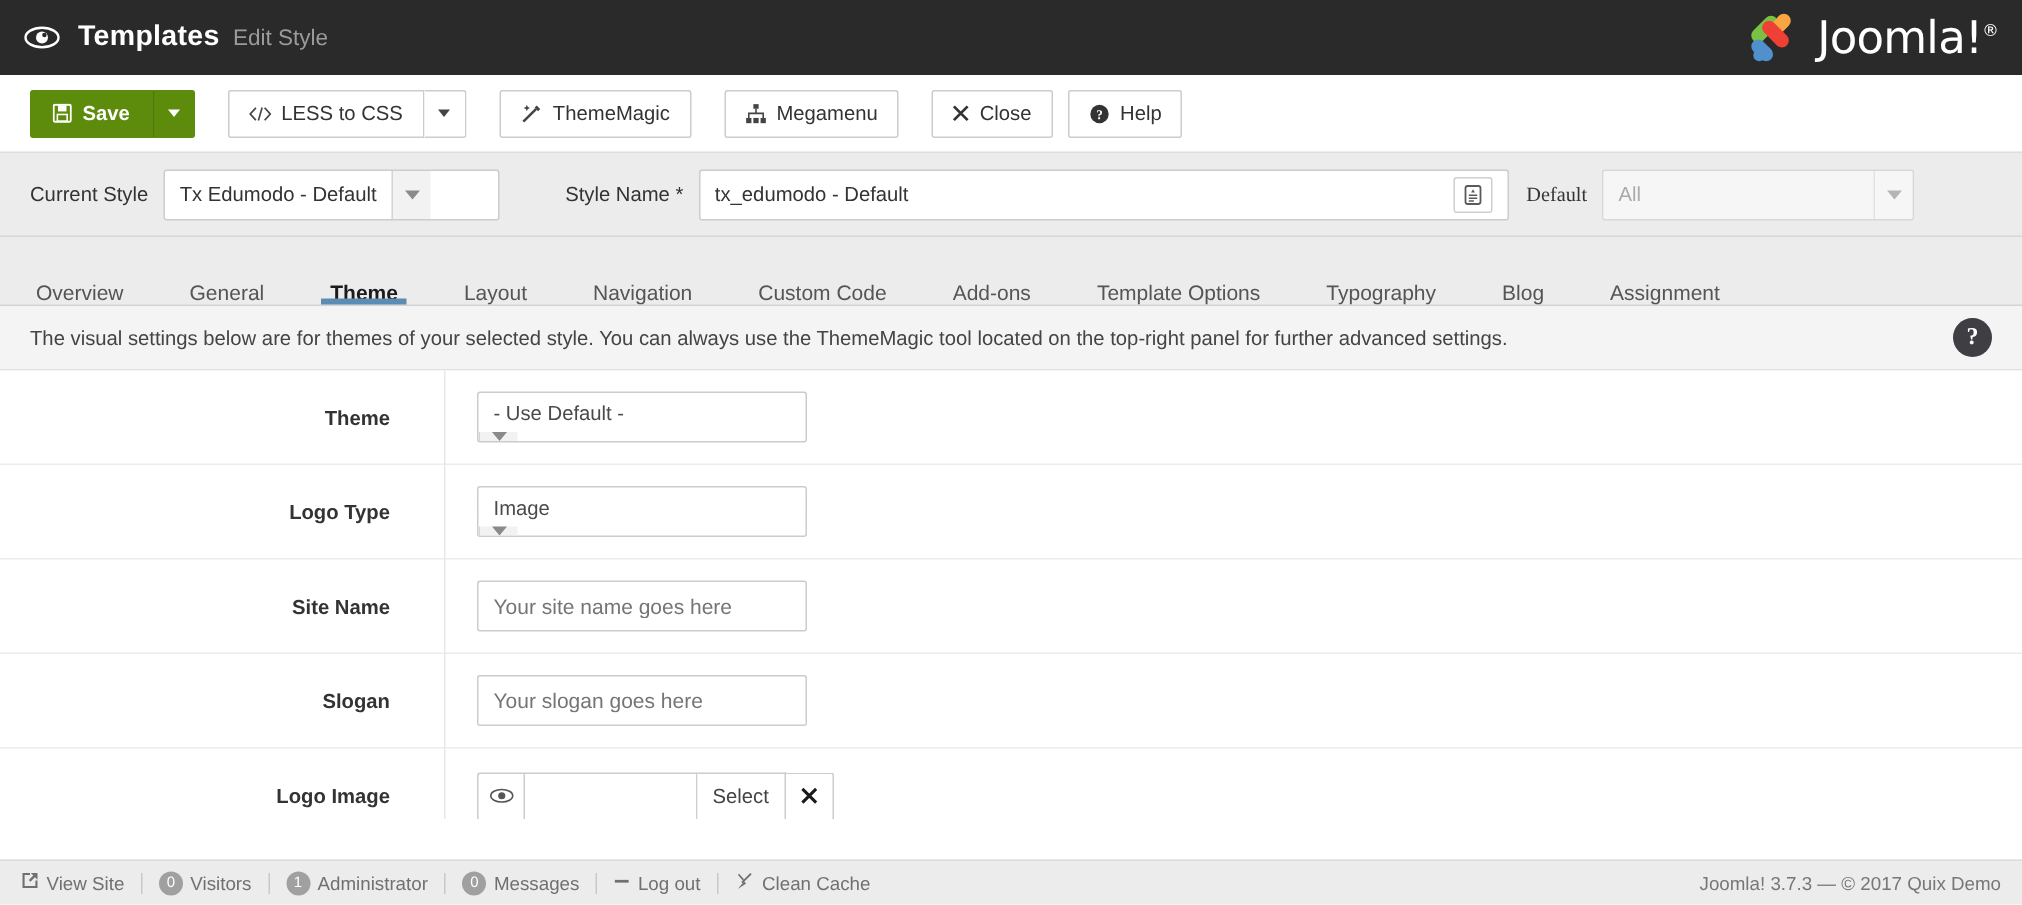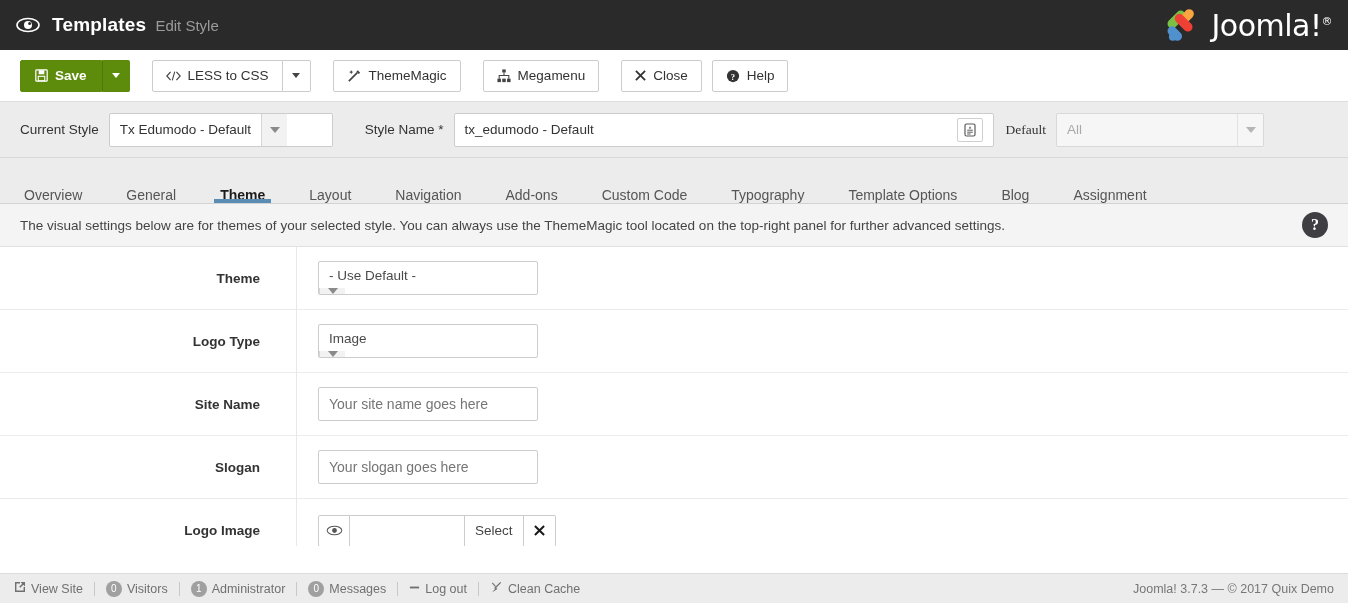--- a/index.html
+++ b/index.html
@@ -477,21 +477,21 @@
 
 <div class="stylebar">
   <span class="sb-label">Current Style</span>
   <div class="sel-wrap" style="width:224px;">
     <span class="sel-text">Tx Edumodo - Default</span>
     <span class="sel-arrow">
         <i class="arrow-dn"></i>
       </span>
   </div>
 
-  <span class="sb-label" style="margin-left:32px;">Style Name *</span>
+  <span class="sb-label" style="margin-left:44px;">Style Name *</span>
   <div class="txt-field" style="width:540px;">
     <span class="val">tx_edumodo - Default</span>
     <span class="field-btn">
       <svg width="12" height="14" viewBox="0 0 12 14">
         <rect x="1" y="1" width="10" height="12" rx="1.5" fill="none" stroke="#5a5a5a" stroke-width="1.2"></rect>
         <path d="M6 3.2 L7.3 5.4 L4.7 5.4 Z" fill="#5a5a5a"></path>
         <path d="M3.2 7.2 h5.6 M3.2 9.2 h5.6 M3.2 11 h3.4" stroke="#5a5a5a" stroke-width="1"></path>
       </svg>
     </span>
   </div>
@@ -515,30 +515,30 @@
   <div class="tab active">
       <span>Theme</span>
     </div>
   <div class="tab">
       <span>Layout</span>
     </div>
   <div class="tab">
       <span>Navigation</span>
     </div>
   <div class="tab">
+      <span>Custom Code</span>
+    </div>
+  <div class="tab">
       <span>Add-ons</span>
     </div>
   <div class="tab">
-      <span>Custom Code</span>
+      <span>Template Options</span>
     </div>
   <div class="tab">
       <span>Typography</span>
-    </div>
-  <div class="tab">
-      <span>Template Options</span>
     </div>
   <div class="tab">
       <span>Blog</span>
     </div>
   <div class="tab">
       <span>Assignment</span>
     </div>
 </div>
 
 <div class="infobar">

